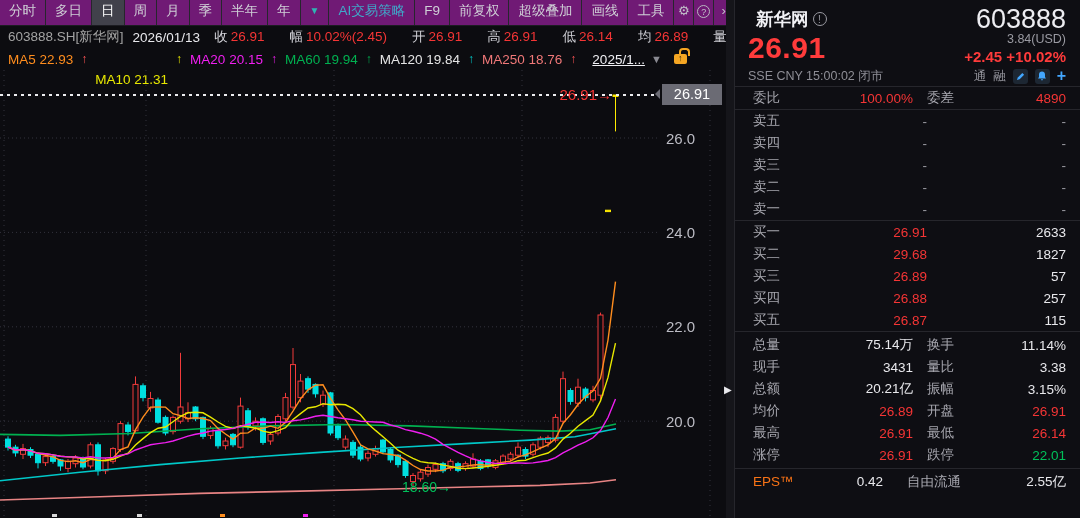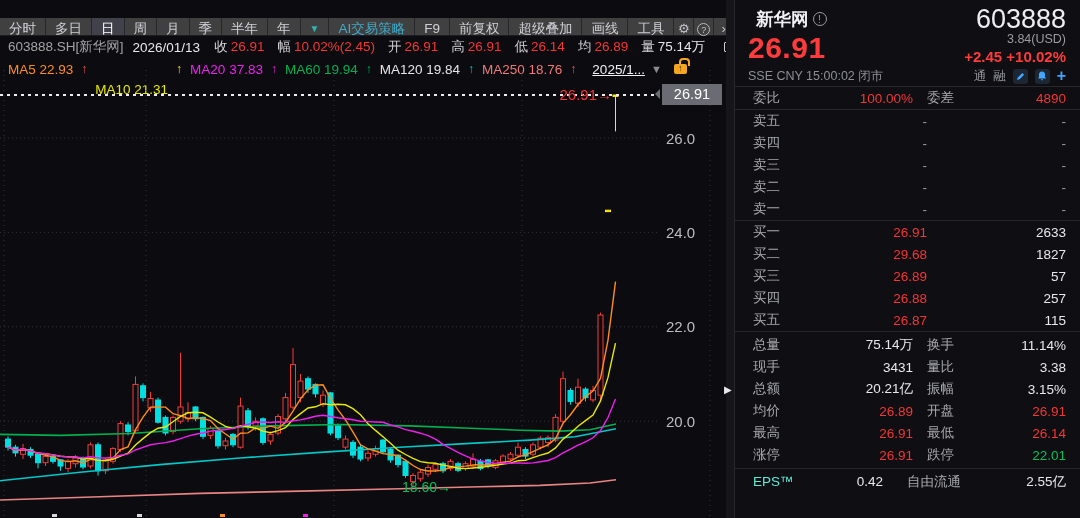--- a/index.html
+++ b/index.html
@@ -4,22 +4,22 @@
 <style>
   * { margin:0; padding:0; box-sizing:border-box; }
   html,body { width:1080px; height:518px; overflow:hidden; }
   body { background:#0b0b0f; font-family:"Liberation Sans","DejaVu Sans",sans-serif;
          -webkit-font-smoothing:antialiased; color:#d8d8dc; }
   .app { position:relative; width:1080px; height:518px; display:flex; }
 
   
   .left { position:relative; width:734px; height:518px; background:#0c0c10; }
 
-  .tabs-row { height:18px; display:flex; align-items:stretch; background:#404040;
-              font-size:13.5px; border-bottom:1px solid #1c1c22;margin-top:18px; }
+  .tabs-row { height:26px; display:flex; align-items:stretch; background:#701a75;
+              font-size:13.5px; border-bottom:1px solid #1c1c22; }
   .tab { padding:0 9px; line-height:21px; color:#cfcfd6; border-right:1px solid #26262c;
          white-space:nowrap; cursor:default; }
   .tab.active { background:#41414b; color:#ffffff; }
   .tab.accent { color:#3fa9c9; }
   .tab.caret  { color:#2fb3b3; font-size:10px; line-height:22px; }
   .tool-glyph { width:26px; text-align:center; line-height:21px; color:#c2c2ca;
                 border-right:1px solid #26262c; font-size:13px; }
   .help-circle { display:inline-block; width:13px; height:13px; line-height:12px;
                  border:1px solid #b8b8c0; border-radius:50%; font-size:9px; text-align:center;
                  vertical-align:middle; }
@@ -86,21 +86,21 @@
   .row { display:flex; align-items:center; height:22px; padding:0 14px 0 18px; }
   .row .lab { width:58px; color:#a8a8b0; }
   .row .mid { width:116px; text-align:right; }
   .row .vol { flex:1; text-align:right; color:#e8e8ec; }
   .srow { display:flex; align-items:center; height:22px; padding:0 14px 0 18px; }
   .srow .l1 { width:56px; color:#a8a8b0; }
   .srow .v1 { width:104px; text-align:right; }
   .srow .l2 { width:66px; margin-left:14px; color:#a8a8b0; }
   .srow .v2 { flex:1; text-align:right; }
   .frow { display:flex; align-items:center; height:25px; padding:0 14px 0 18px; }
-  .frow .l1 { width:70px; color:#5eead4; }
+  .frow .l1 { width:70px; color:#f97316; }
   .frow .v1 { width:60px; text-align:right; color:#e8e8ec; }
   .frow .l2 { width:90px; margin-left:24px; color:#a8a8b0; }
   .frow .v2 { flex:1; text-align:right; color:#e8e8ec; }
   .wred { color:#f53535; } .wgreen { color:#00c05a; } .wwhite { color:#e8e8ec; }
 </style>
 </head>
 <body>
 
 <div class="app">
   <div class="left">
@@ -121,39 +121,39 @@
         <div class="tab">画线</div>
         <div class="tab">工具</div>
         <div class="tool-glyph">⚙</div>
         <div class="tool-glyph"><span class="help-circle">?</span></div>
         <div class="tool-glyph">›</div>
       </div>
 
     <div class="info-row">
       <span class="sym">603888.SH[新华网]</span>
       <span class="date">2026/01/13</span>
-      <span id="infoFields" style="display:flex;">
+      <span id="infoFields" style="display:flex;gap:12px;">
           <span class="f-item"><span class="lab">收</span><span class="wred">26.91</span></span>
           <span class="f-item"><span class="lab">幅</span><span class="wred">10.02%(2.45)</span></span>
           <span class="f-item"><span class="lab">开</span><span class="wred">26.91</span></span>
           <span class="f-item"><span class="lab">高</span><span class="wred">26.91</span></span>
           <span class="f-item"><span class="lab">低</span><span class="wred">26.14</span></span>
           <span class="f-item"><span class="lab">均</span><span class="wred">26.89</span></span>
           <span class="f-item"><span class="lab">量</span><span class="wwhite">75.14万</span></span>
         </span>
       <span class="monitor"></span>
     </div>
 
     <div class="ma-row">
       <span id="maItems" style="display:flex;align-items:center;">
           <span class="ma-item" style="color: rgb(255, 141, 30);">MA5 22.93</span>
           <span class="ma-arrow" style="color: rgb(255, 85, 85);">↑</span>
           <span class="ma-item" style="color: rgb(232, 232, 0); margin-top: 40px;">MA10 21.31</span>
           <span class="ma-arrow" style="color: rgb(232, 232, 0);">↑</span>
-          <span class="ma-item" style="color: rgb(240, 31, 240);">MA20 37.83</span>
+          <span class="ma-item" style="color: rgb(240, 31, 240);">MA20 20.15</span>
           <span class="ma-arrow" style="color: rgb(240, 31, 240);">↑</span>
           <span class="ma-item" style="color: rgb(0, 176, 80);">MA60 19.94</span>
           <span class="ma-arrow" style="color: rgb(0, 176, 80);">↑</span>
           <span class="ma-item" style="color: #e5e5e5;">MA120 19.84</span>
           <span class="ma-arrow" style="color: rgb(0, 200, 200);">↑</span>
           <span class="ma-item" style="color: rgb(240, 120, 120);">MA250 18.76</span>
           <span class="ma-arrow" style="color: rgb(255, 85, 85);">↑</span>
         </span>
       <span class="range-sel">2025/1...</span>
       <span class="dd-caret">▼</span>

